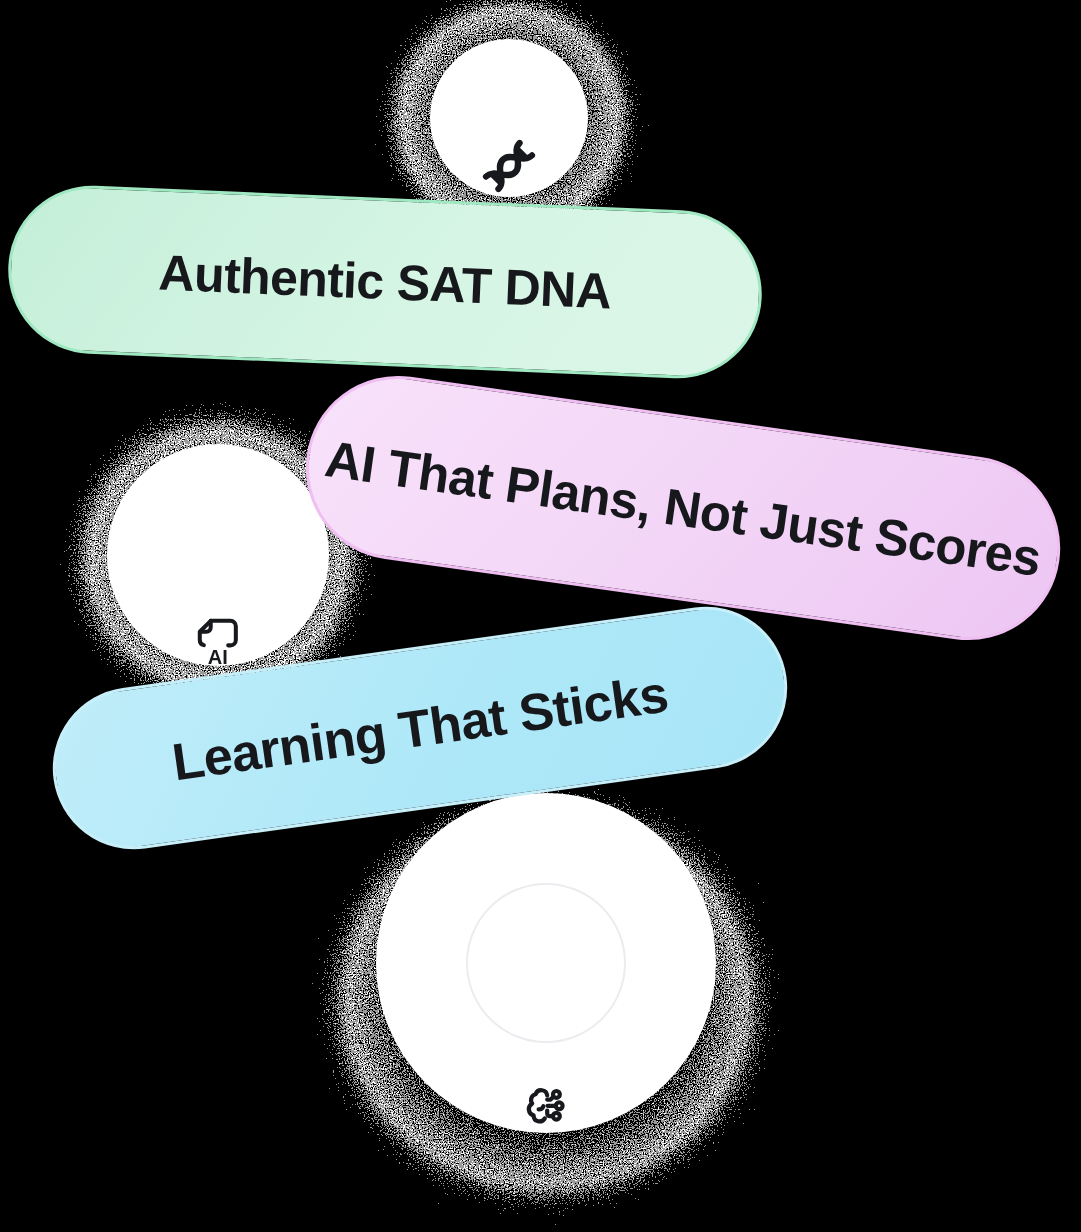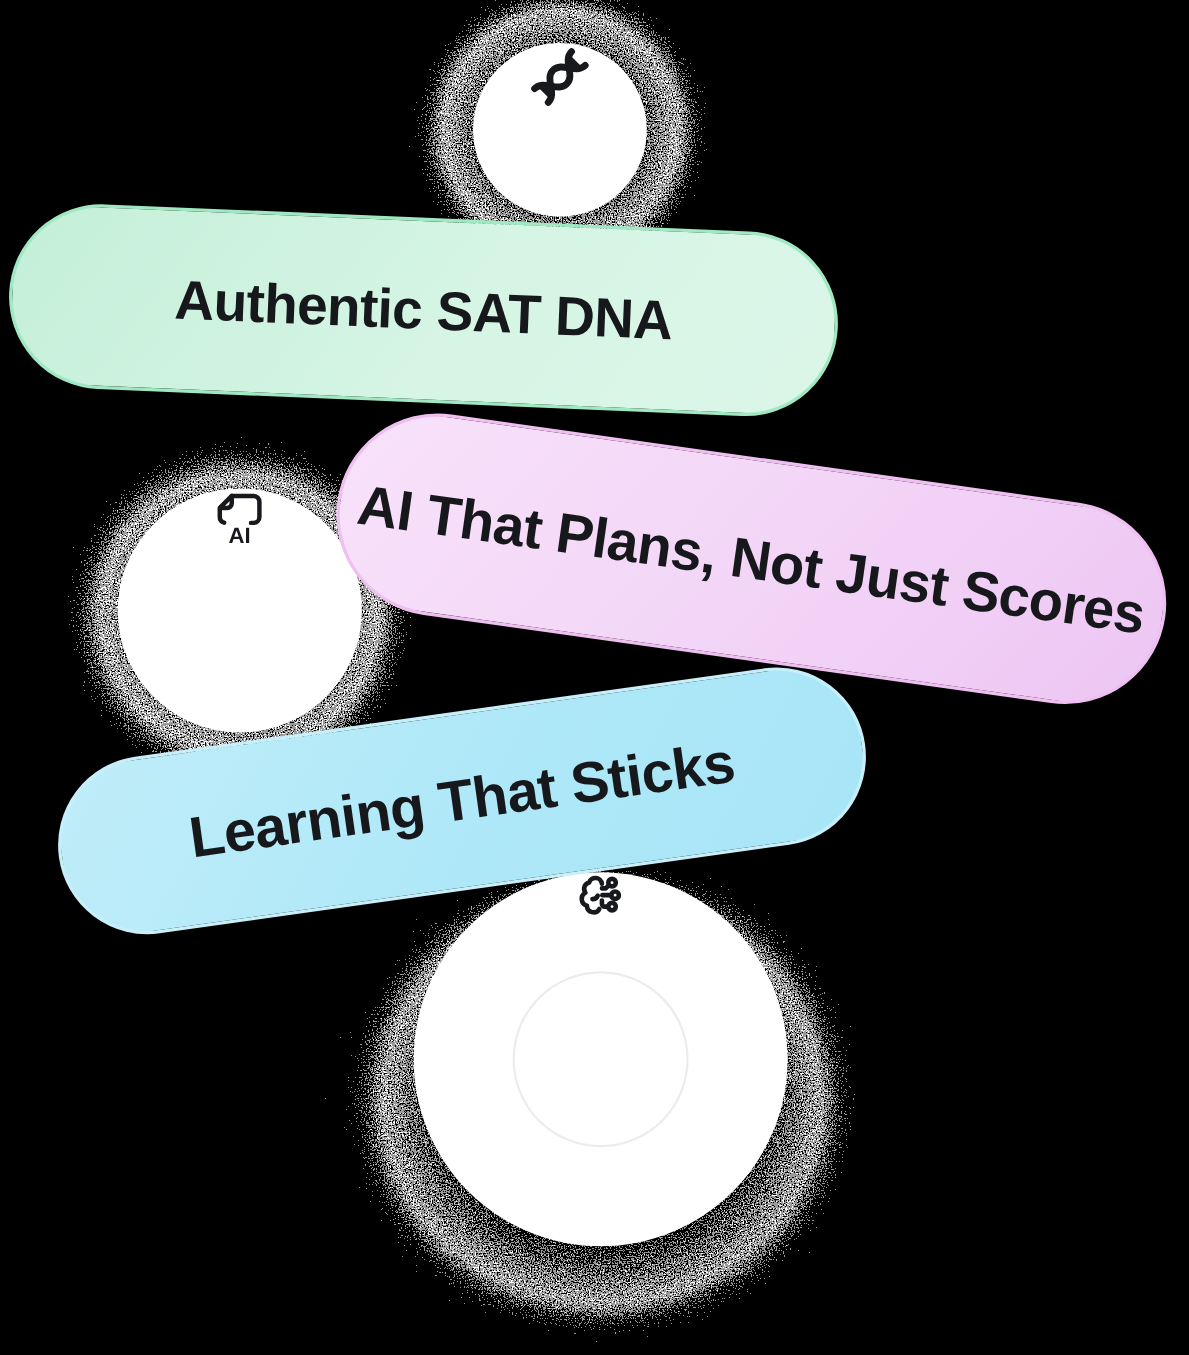--- a/index.html
+++ b/index.html
@@ -4,21 +4,21 @@
 <style>
   html,body{margin:0;padding:0;background:#000;}
   .stage{
     position:relative;width:1081px;height:1232px;background:#000000;
     overflow:hidden;font-family:"Liberation Sans", sans-serif;
   }
   .stage *{box-sizing:border-box;}
   .blob{position:absolute;display:block;}
   .circle{
     position:absolute;background:#ffffff;border-radius:50%;
-    display:flex;align-items:flex-start;justify-content:center;
+    display:flex;align-items:flex-end;justify-content:center;
   }
   .circle-dna{left:430px;top:39px;width:158px;height:158px;}
   .circle-ai{left:107px;top:444px;width:222px;height:222px;}
   .circle-brain{left:376px;top:793px;width:340px;height:340px;}
   .inner-ring{
     position:absolute;left:50%;top:50%;width:160px;height:160px;
     margin-left:-80px;margin-top:-80px;border:2px solid #ececf0;border-radius:50%;
   }
   .icon{position:relative;display:block;}
   .pill{

